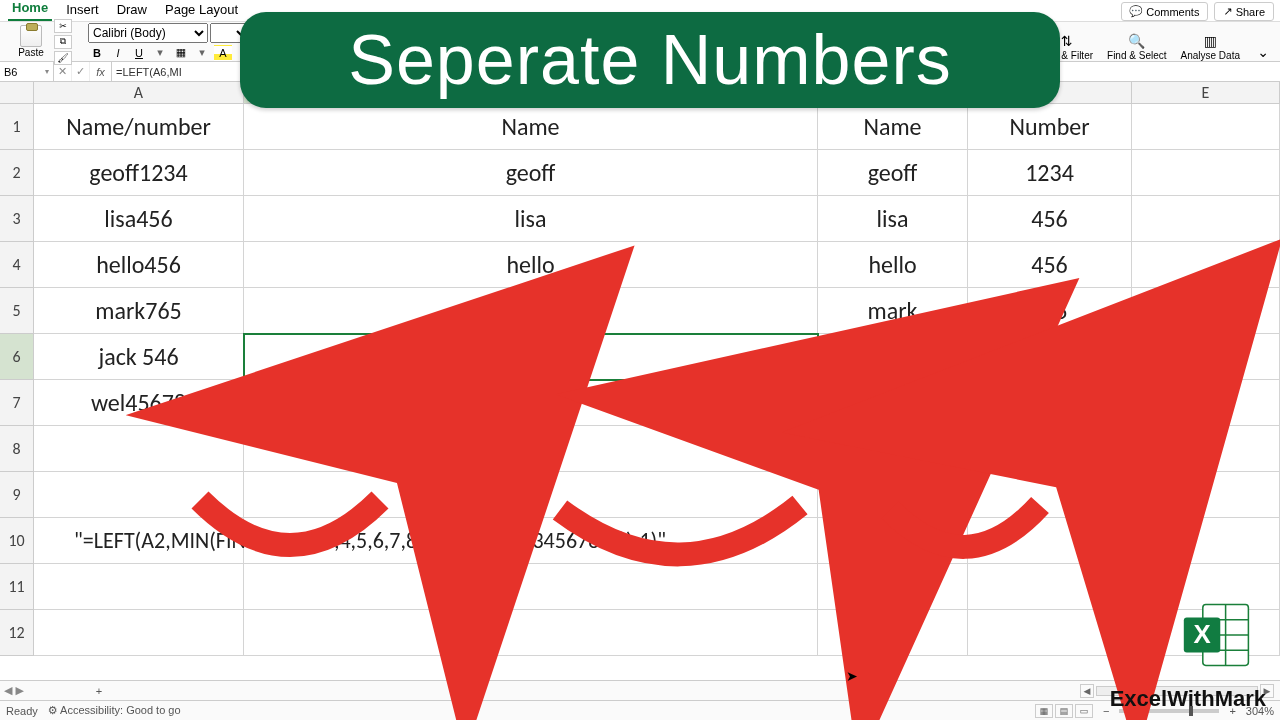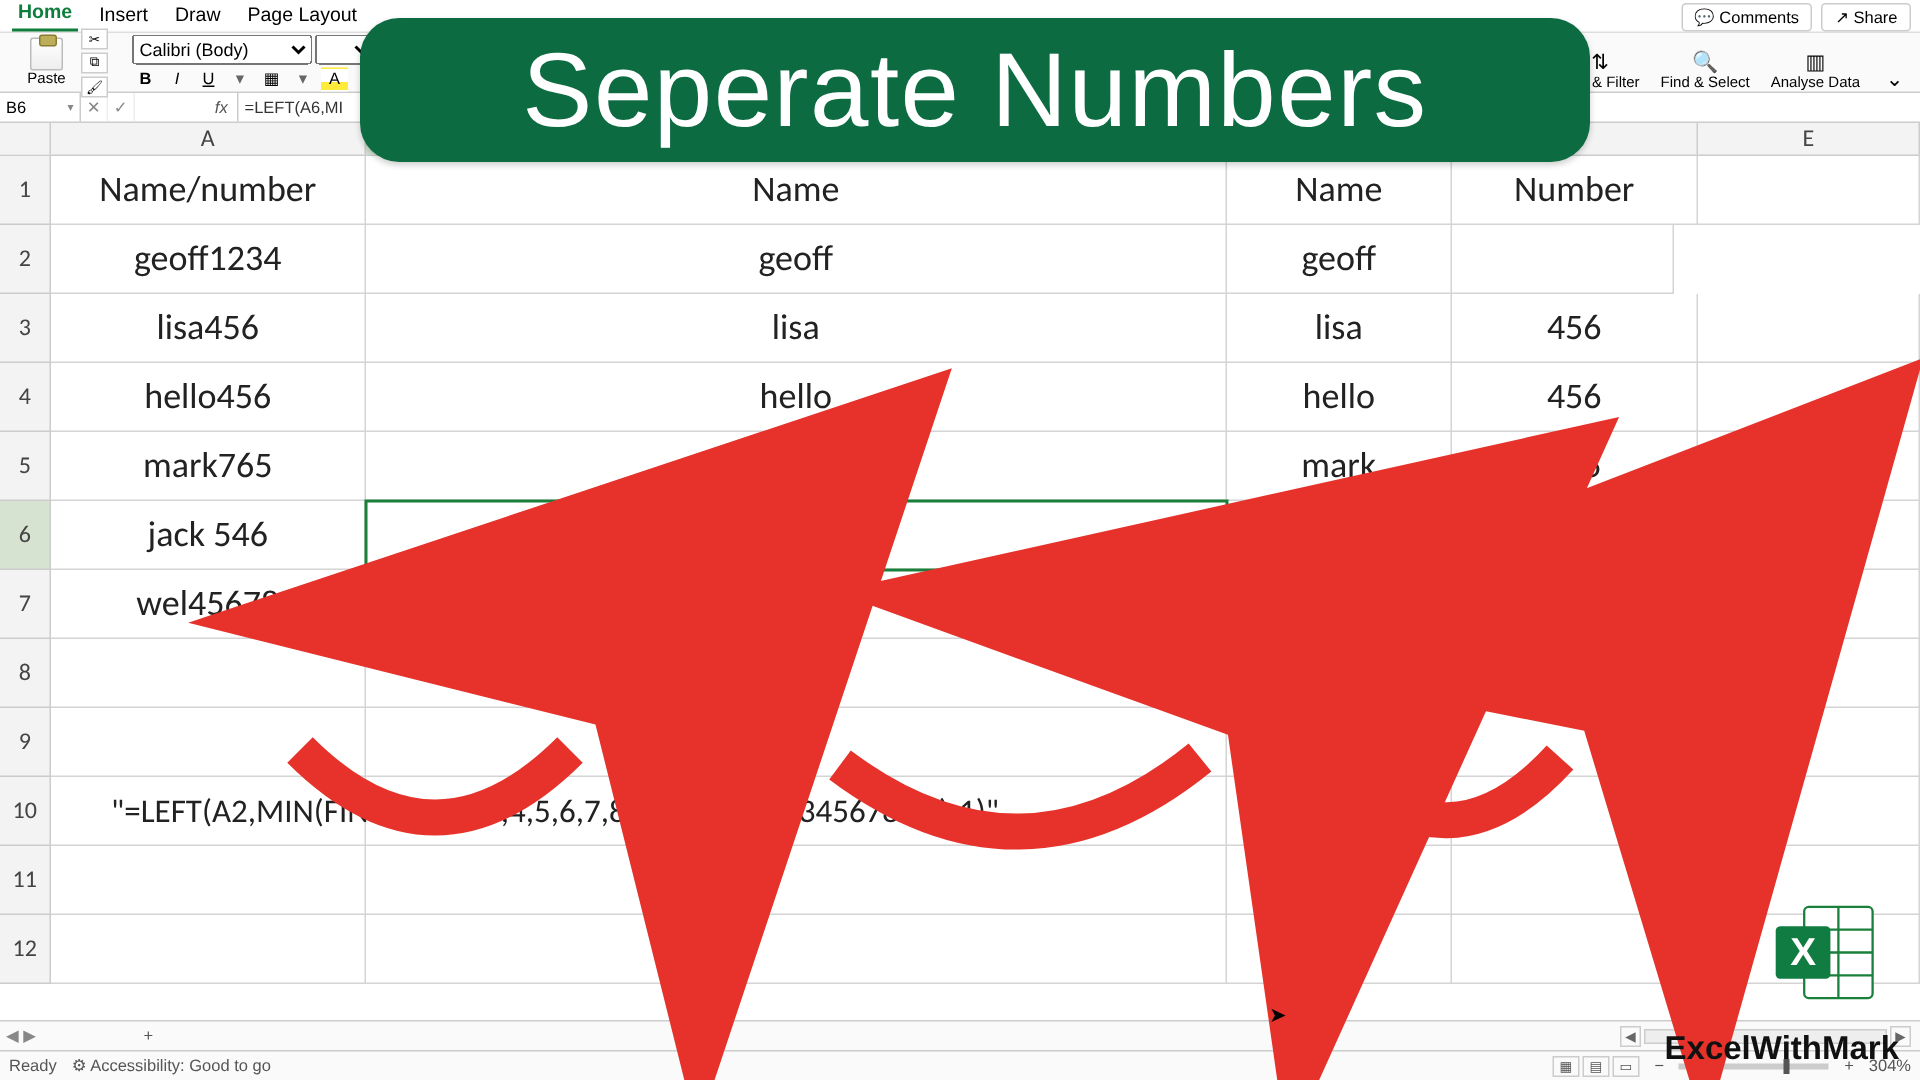--- a/index.html
+++ b/index.html
@@ -31,21 +31,21 @@
   
   .ribbon-right2 { position:absolute; right:6px; bottom:0; display:flex; gap:10px; align-items:flex-end; height:40px;}
   .tool-col { display:flex; flex-direction:column; align-items:center; font-size:10px; padding:0 2px;}
   .tool-col .ico { width:18px; height:18px; display:flex; align-items:center; justify-content:center; font-size:14px; }
   .chev { font-size:8px; color:#666; }
   
   
   .formula-bar { height: 20px; display:flex; align-items:stretch; border-bottom:1px solid #ccc; }
   .name-box { width:54px; border-right:1px solid #ccc; font-size:11px; display:flex; align-items:center; padding:0 4px;gap:12px; }
   .name-box .dd { font-size:8px; margin-left:auto; color:#888; }
-  .fx-btn { width:22px; border-right:1px solid #ccc; display:flex; align-items:center; justify-content:center; font-style:italic; font-size:11px; color:#555;margin-left:47px;}
+  .fx-btn { width:22px; border-right:1px solid #ccc; display:flex; align-items:center; justify-content:center; font-style:italic; font-size:11px; color:#555;}
   .formula-input { flex:1; font-size:11px; padding:0 4px; display:flex; align-items:center; color:#333; }
   .fx-btns { display:flex; }
   .fx-btns div { width:18px; display:flex; align-items:center; justify-content:center; border-right:1px solid #eee; color:#888; font-size:11px;}
   
   
   .grid-wrap { position:relative; height: calc(720px - 22px - 40px - 20px - 20px - 20px); overflow:hidden; font-family: Calibri, Arial, sans-serif;}
   .col-headers { display:flex; height:22px; background:#f3f3f3; border-bottom:1px solid #ccc; }
   .corner { width:34px; border-right:1px solid #ccc; background:#f3f3f3; }
   .ch { border-right:1px solid #ccc; display:flex; align-items:center; justify-content:center; font-size:16px; color:#444; }
   .ch.sel { background:#d5e3d0; }
@@ -203,20 +203,21 @@
         <div class="cell col-B">Name</div>
         <div class="cell col-C">Name</div>
         <div class="cell col-D">Number</div>
         <div class="cell col-E"></div>
       </div>
       <div class="row">
         <div class="rh">2</div>
         <div class="cell col-A">geoff1234</div>
         <div class="cell col-B">geoff</div>
         <div class="cell col-C">geoff</div>
+        <div class="cell col-D">1234</div>
         <div class="cell col-E"></div>
       </div>
       <div class="row">
         <div class="rh">3</div>
         <div class="cell col-A">lisa456</div>
         <div class="cell col-B">lisa</div>
         <div class="cell col-C">lisa</div>
         <div class="cell col-D">456</div>
         <div class="cell col-E"></div>
       </div>

